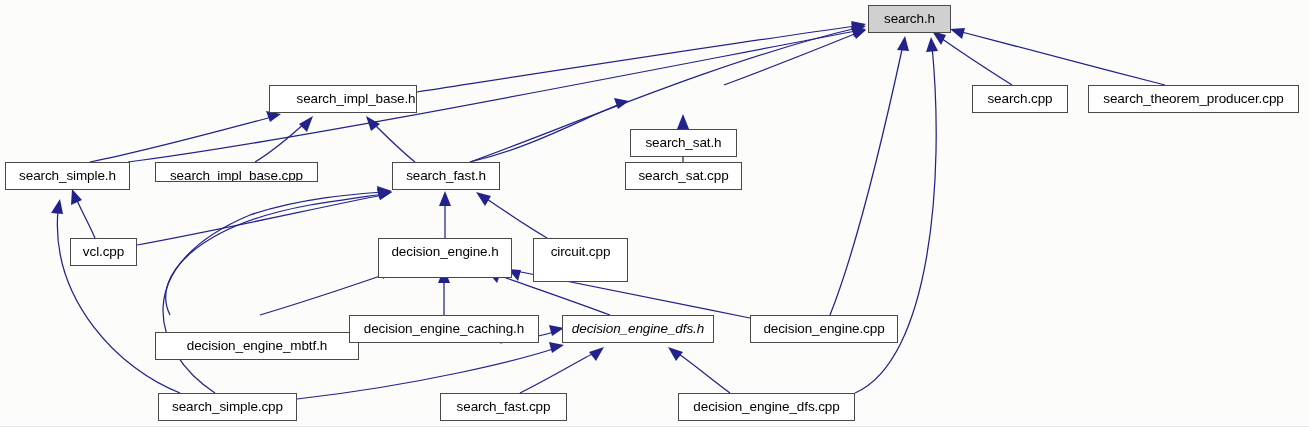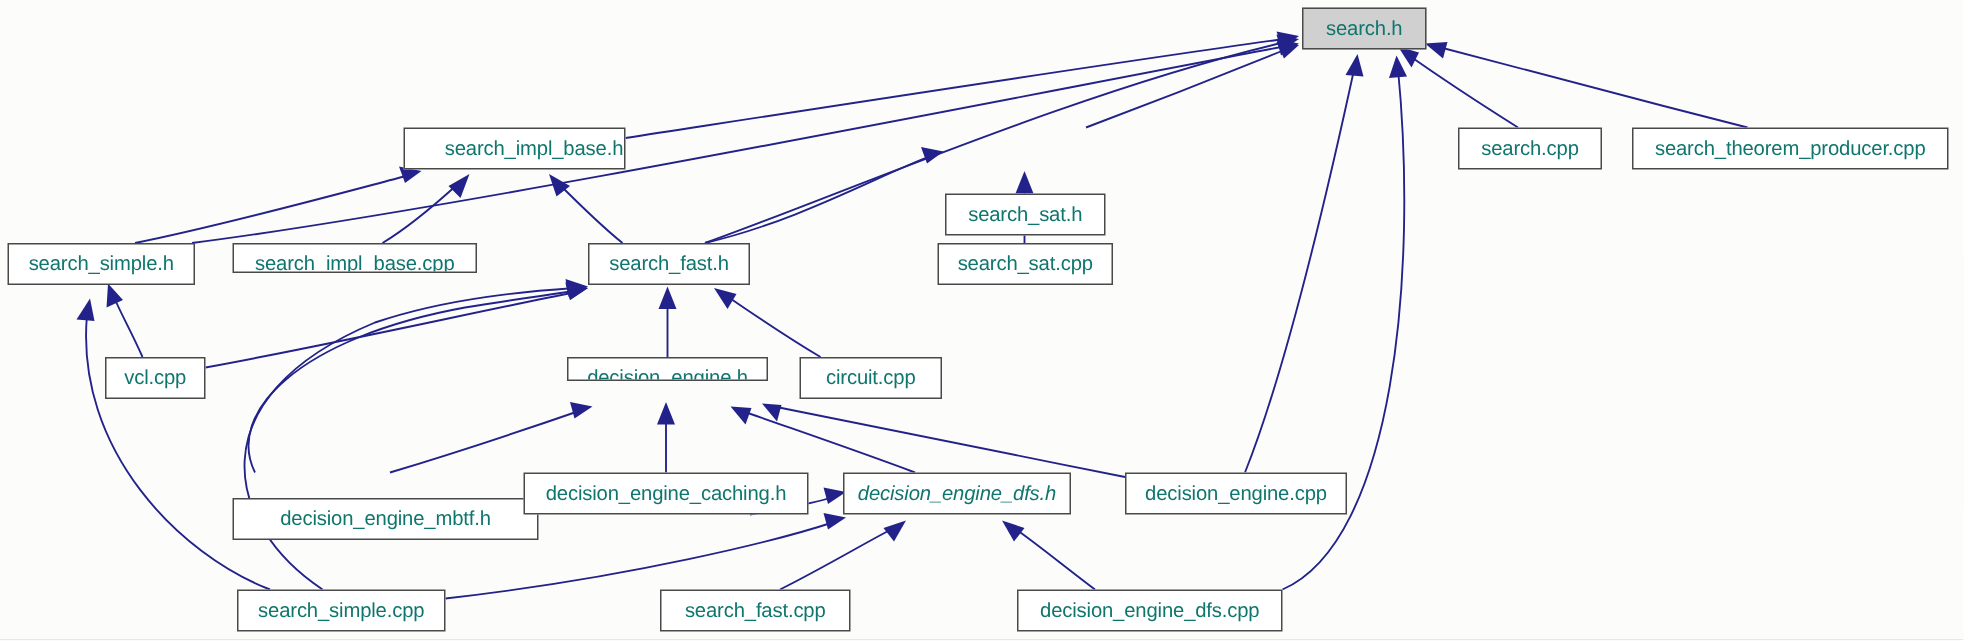--- a/index.html
+++ b/index.html
@@ -21,21 +21,21 @@
     top: 0;
     width: 1309px;
     height: 427px;
     display: block;
   }
   .node-box {
     position: absolute;
     box-sizing: border-box;
     border: 1px solid #494949;
     background: #ffffff;
-    color: #0f766e;
+    color: #000000;
     font-size: 13.5px;
     line-height: 26px;
     height: 28px;
     text-align: center;
     white-space: nowrap;
     overflow: hidden;
     letter-spacing: -0.1px;
   }
   .node-box.root {
     background: #d0d0d0;
@@ -183,22 +183,22 @@
       <div class="node-box root" style="left: 868px; top: 5px; width: 83px; height: 28px;">search.h</div>
       <div class="node-box" style="left: 269px; top: 85px; width: 148px; height: 28px; padding-left: 26px;">search_impl_base.h</div>
       <div class="node-box" style="left: 630px; top: 85px; width: 107px; height: 28px; margin-top: 44px;">search_sat.h</div>
       <div class="node-box" style="left: 972px; top: 85px; width: 96px; height: 28px;">search.cpp</div>
       <div class="node-box" style="left: 1088px; top: 85px; width: 211px; height: 28px;">search_theorem_producer.cpp</div>
       <div class="node-box" style="left: 5px; top: 162px; width: 125px; height: 28px;">search_simple.h</div>
       <div class="node-box" style="left: 155px; top: 162px; width: 163px; height: 20px;">search_impl_base.cpp</div>
       <div class="node-box" style="left: 392px; top: 162px; width: 108px; height: 28px;">search_fast.h</div>
       <div class="node-box" style="left: 625px; top: 162px; width: 117px; height: 28px;">search_sat.cpp</div>
       <div class="node-box" style="left: 70px; top: 238px; width: 67px; height: 28px;">vcl.cpp</div>
-      <div class="node-box" style="left: 378px; top: 238px; width: 134px; height: 16px;">decision_engine.h</div>
-      <div class="node-box" style="left: 533px; top: 238px; width: 95px; height: 28px;">circuit.cpp</div>
+      <div class="node-box" style="left: 378px; top: 238px; width: 134px; height: 40px;">decision_engine.h</div>
+      <div class="node-box" style="left: 533px; top: 238px; width: 95px; height: 44px;">circuit.cpp</div>
       <div class="node-box" style="left: 155px; top: 332px; width: 204px; height: 28px;">decision_engine_mbtf.h</div>
       <div class="node-box" style="left: 349px; top: 315px; width: 190px; height: 28px;">decision_engine_caching.h</div>
       <div class="node-box" style="left: 562px; top: 315px; width: 152px; height: 28px; font-style: italic;">decision_engine_dfs.h</div>
       <div class="node-box" style="left: 750px; top: 315px; width: 148px; height: 28px;">decision_engine.cpp</div>
       <div class="node-box" style="left: 158px; top: 393px; width: 139px; height: 28px;">search_simple.cpp</div>
       <div class="node-box" style="left: 440px; top: 393px; width: 127px; height: 28px;">search_fast.cpp</div>
       <div class="node-box" style="left: 678px; top: 393px; width: 177px; height: 28px;">decision_engine_dfs.cpp</div>
     </div>
 
   <div class="bottom-rule"></div>

